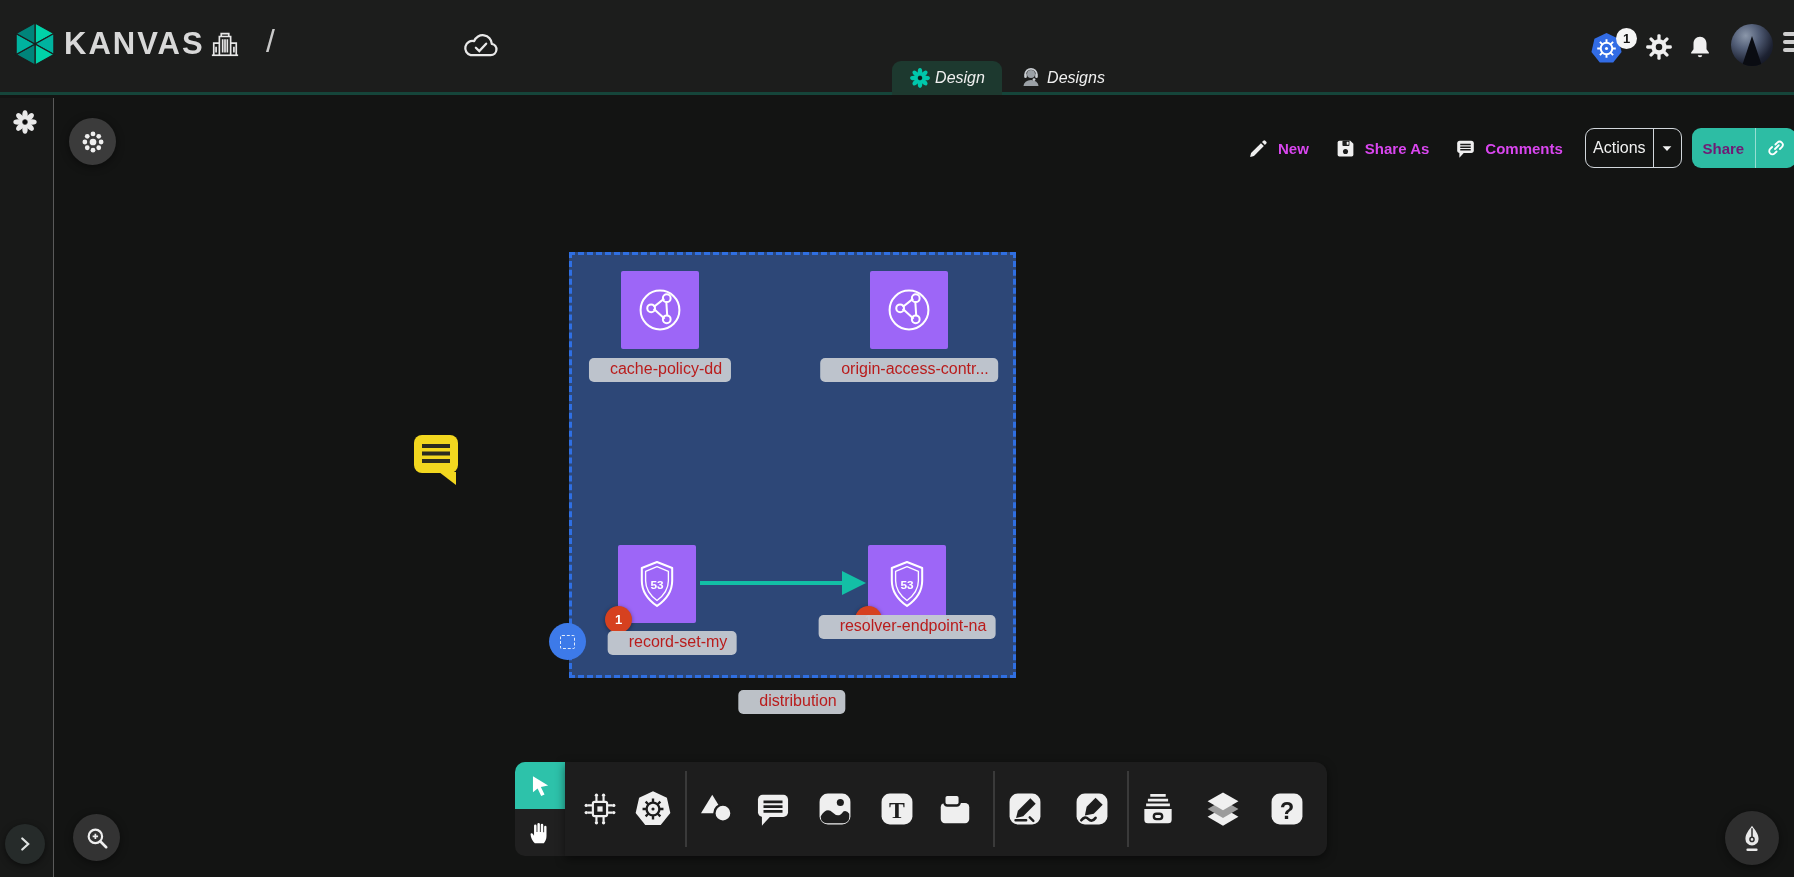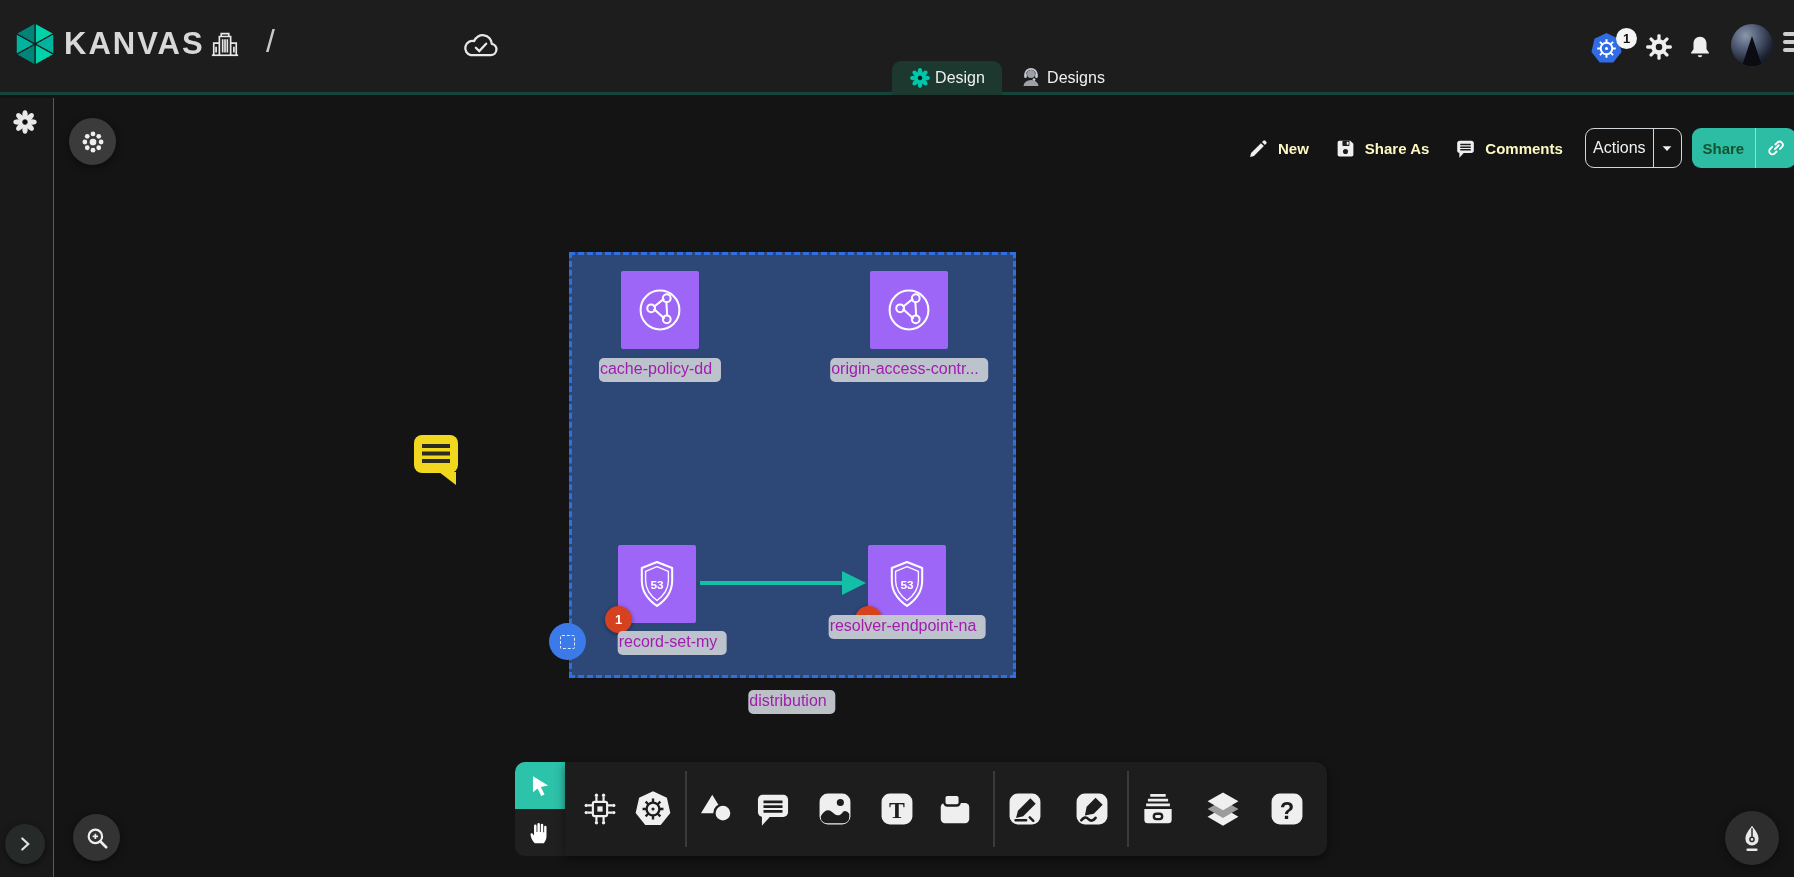--- a/index.html
+++ b/index.html
@@ -16,21 +16,21 @@
   .building { position:absolute; left:210px; top:27px; width:30px; height:34px; }
   .slash { position:absolute; left:266px; top:23px; font-size:32px; font-weight:300; color:#c9c9c9; }
   .name-block { position:absolute; left:287px; top:21px; }
   .name-label { display:block; font-size:12px; color:#e3e3e3; margin-bottom:4px; }
   .name-input { width:162px; background:transparent; border:none; outline:none;
     border-bottom:1px solid #dcdcdc; color:#f2f2f2; font-size:17px; padding:2px 0 7px 0;
     font-family:"Liberation Sans", sans-serif; }
   .cloud { position:absolute; left:460px; top:30px; width:42px; height:32px; }
 
   .tab { position:absolute; top:61px; height:34px; display:flex; align-items:center;
-    justify-content:center; gap:4px; border-radius:9px 9px 0 0; cursor:pointer; }
+    justify-content:center; gap:4px; border-radius:9px 9px 0 0; cursor:pointer;font-style:italic; }
   .tab-design { left:892px; width:110px; background:#1d392f; }
   .tab-operate { left:1004px; width:116px; background:transparent; }
   .tab span { font-size:16px; color:#f0f0f0; }
 
   .k8s-wrap { position:absolute; left:1590px; top:28px; width:48px; height:38px; }
   .k8s-wrap svg { position:absolute; left:0; top:4px; width:33px; height:33px; }
   .k8s-badge { position:absolute; left:26px; top:0; width:21px; height:21px; border-radius:50%;
     background:#f5f5f5; color:#111; font-size:13px; font-weight:bold; display:flex;
     align-items:center; justify-content:center; }
   .gear { position:absolute; left:1645px; top:33px; width:28px; height:28px; }
@@ -61,45 +61,45 @@
   .btn-zoom { left:73px; top:814px; width:47px; height:47px; background:#333; }
   .btn-zoom svg { width:26px; height:26px; }
   .btn-pen { left:1725px; top:811px; width:54px; height:54px; background:#2e2e2e; }
   .btn-pen svg { width:30px; height:30px; }
 
   
   .cv-toolbar { position:absolute; left:1248px; top:128px; height:40px; display:flex;
     align-items:center; z-index:10; }
   .cv-item { display:flex; align-items:center; gap:9px; cursor:pointer; }
   .cv-item svg { width:21px; height:21px; }
-  .cv-item span { color:#fef9c3; font-size:15px; font-weight:600; white-space:nowrap; }
+  .cv-item span { color:#d946ef; font-size:15px; font-weight:600; white-space:nowrap; }
   .mr26 { margin-right:26px; } .mr22 { margin-right:22px; }
   .actions-btn { display:flex; align-items:stretch; height:40px; width:97px;
     border:1.5px solid #d2d7dc; border-radius:9px; overflow:hidden; cursor:pointer; margin-right:10px; }
   .actions-label { flex:1; display:flex; align-items:center; justify-content:center;
     color:#f2f2f2; font-size:16px; }
   .actions-caret { width:28px; border-left:1.5px solid #d2d7dc; display:flex;
     align-items:center; justify-content:center; }
   .actions-caret svg { width:14px; height:14px; }
   .share-btn { display:flex; align-items:stretch; height:40px; width:104px; border-radius:9px;
     overflow:hidden; background:#2dbda4; cursor:pointer; }
   .share-label { flex:1; display:flex; align-items:center; justify-content:center;
-    color:#14532d; font-size:15px; font-weight:bold; }
+    color:#701a75; font-size:15px; font-weight:bold; }
   .share-link { width:41px; border-left:1px solid rgba(255,255,255,.5); display:flex;
     align-items:center; justify-content:center; }
   .share-link svg { width:20px; height:20px; }
 
   
   .group-box { position:absolute; left:569px; top:252px; width:447px; height:426px;
     background:#2d4777; border:3px dashed #2f6fe2; }
   .node { position:absolute; width:78px; height:78px; background:#9d66f7; border-radius:2px;
     display:flex; align-items:center; justify-content:center; cursor:pointer; }
   .node svg { width:54px; height:54px; }
   .node-label { position:absolute; transform:translateX(-50%); background:rgba(197,202,209,.95);
-    color:#a21caf; font-size:16px; padding:2px 9px 4px 1px; border-radius:5px; white-space:nowrap; }
+    color:#b91c1c; font-size:16px; padding:2px 9px 4px 21px; border-radius:5px; white-space:nowrap; }
   .node-badge { position:absolute; width:27px; height:27px; border-radius:50%; background:#d6411f;
     color:#fff; font-size:13px; font-weight:bold; display:flex; align-items:center;
     justify-content:center; box-shadow:0 1px 4px rgba(0,0,0,.4); }
   .edge-svg { position:absolute; left:696px; top:567px; width:176px; height:32px; }
   .group-handle { position:absolute; left:549px; top:623px; width:37px; height:37px;
     border-radius:50%; background:#3d7ae9; display:flex; align-items:center; justify-content:center;
     cursor:pointer; }
   .group-handle i { display:block; width:15px; height:14px; border:1.5px dashed #e2ebfb; border-radius:2px; }
   .comment-marker { position:absolute; left:412px; top:433px; width:48px; height:52px; cursor:pointer; }
 

